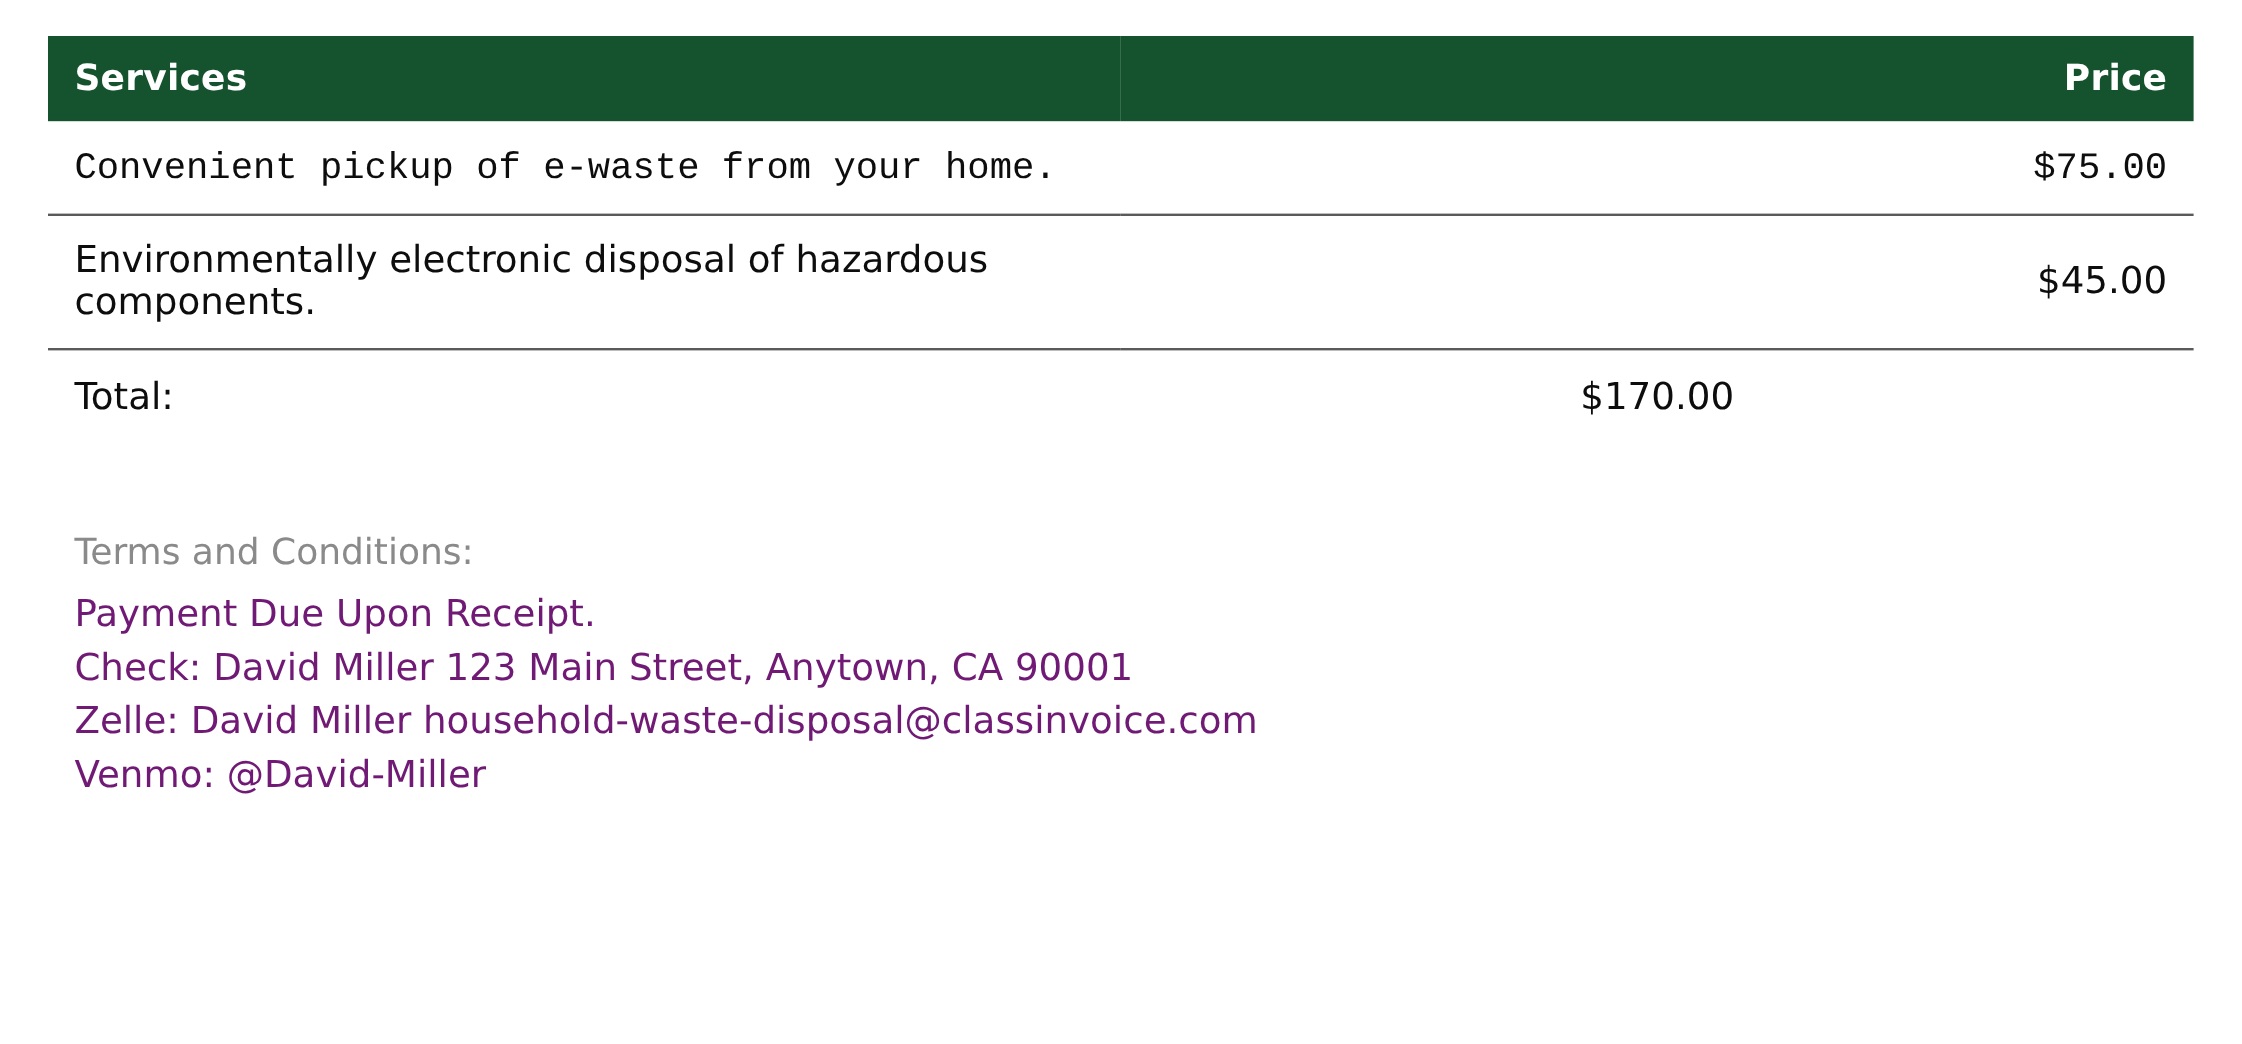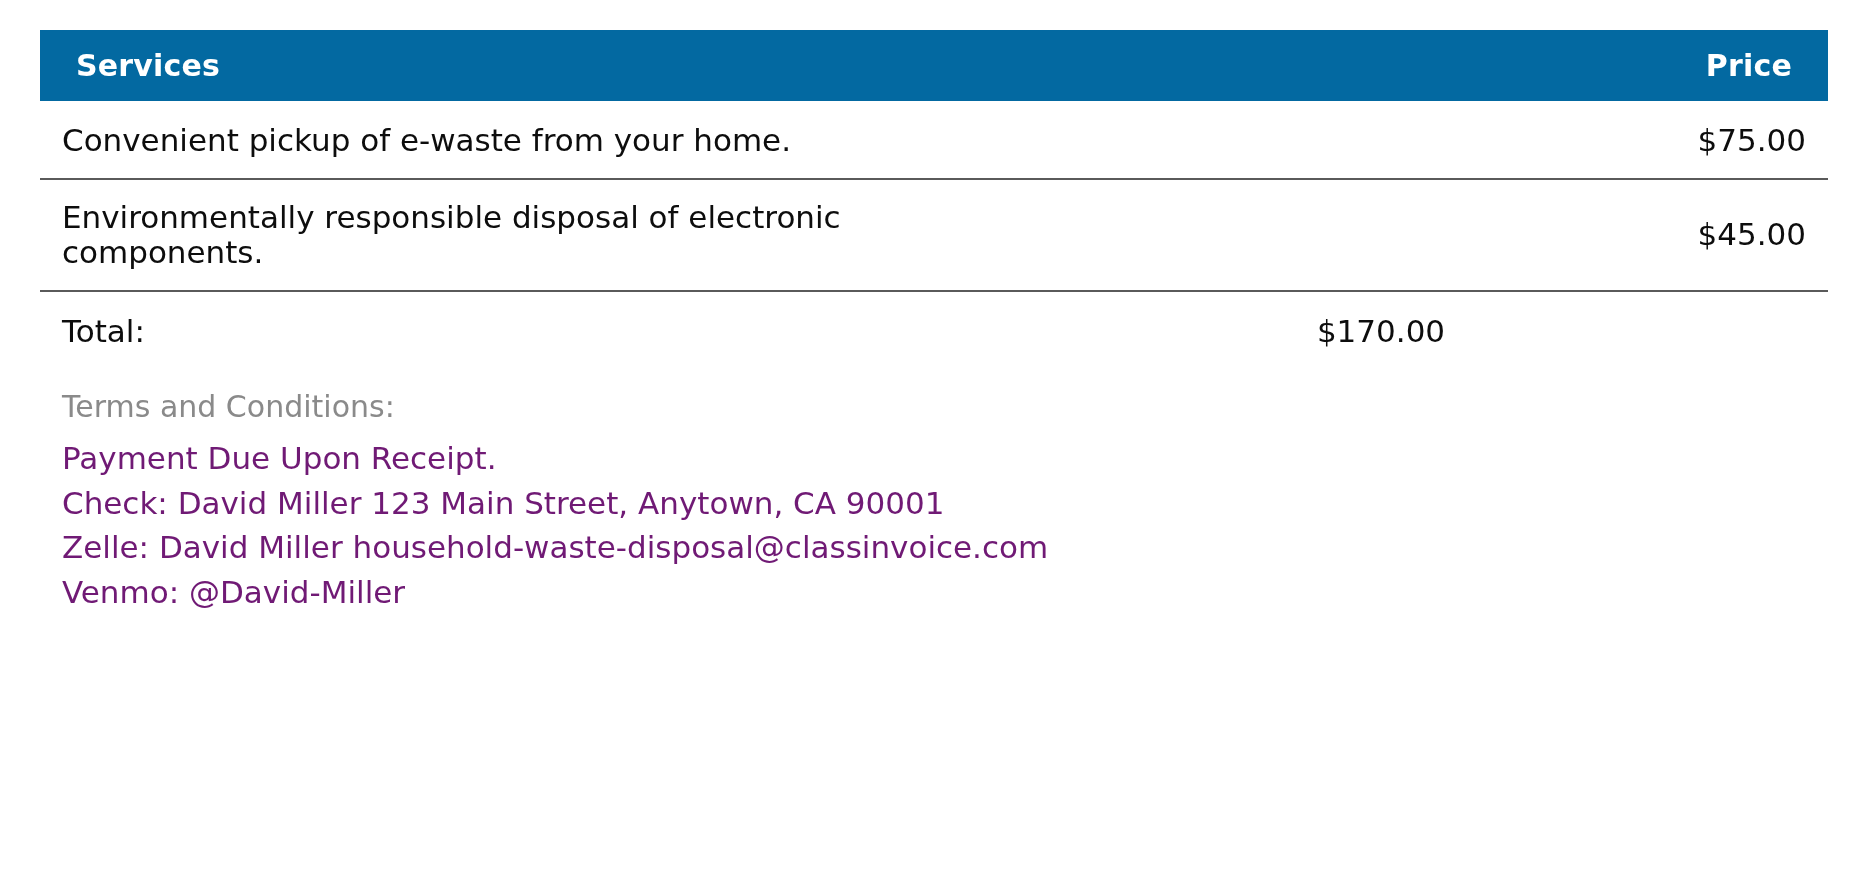--- a/index.html
+++ b/index.html
@@ -18,61 +18,62 @@
     padding: 30px 40px 0 40px;
     box-sizing: border-box;
     width: 1868px;
   }
   .invoice-table {
     width: 100%;
     border-collapse: collapse;
     table-layout: fixed;
   }
   .invoice-table thead th {
-    background: #0369a1;
+    background: #14532d;
     color: #ffffff;
     font-size: 30px;
     font-weight: bold;
-    padding: 18px 36px;
+    padding: 18px 22px;
     text-align: left;
     letter-spacing: 0.2px;
   }
   .invoice-table thead th.price-col {
     text-align: right;
   }
   .invoice-table tbody td {
     font-size: 31px;
     padding: 20px 22px 19px 22px;
     border-bottom: 2px solid #5a5a5a;
     color: #0d0d0d;
     font-weight: 400;
     line-height: 1.15;
   }
   .invoice-table tbody td.price-col {
     text-align: right;
     white-space: nowrap;
   }
   .invoice-table tbody tr:first-child td {
     padding-top: 22px;
+    font-family: Liberation Mono, monospace;
   }
   .totals-row td {
     border-bottom: none !important;
     font-weight: bold;
     font-size: 31px;
     padding-top: 22px !important;
   }
   .totals-row td.total-label {
     padding-right: 18px;
   }
   .totals-row td.total-value {
     text-align: center;
     white-space: nowrap;
   }
   .terms {
-    margin-top: 20px;
+    margin-top: 74px;
     padding-left: 22px;
   }
   .terms-title {
     font-size: 30px;
     color: #8a8a8a;
     margin-bottom: 12px;
   }
   .terms-line {
     font-size: 31px;
     color: #701a75;
@@ -91,21 +92,21 @@
         <th class="service-col">Services</th>
         <th class="price-col">Price</th>
       </tr>
     </thead>
     <tbody>
       <tr>
         <td class="service-col">Convenient pickup of e-waste from your home.</td>
         <td class="price-col">$75.00</td>
       </tr>
       <tr>
-        <td class="service-col">Environmentally responsible disposal of electronic components.</td>
+        <td class="service-col">Environmentally electronic disposal of hazardous components.</td>
         <td class="price-col">$45.00</td>
       </tr>
       <tr class="totals-row">
         <td class="total-label">Total:</td>
         <td class="total-value">$170.00</td>
       </tr>
     </tbody>
   </table>
 
   <div class="terms">

